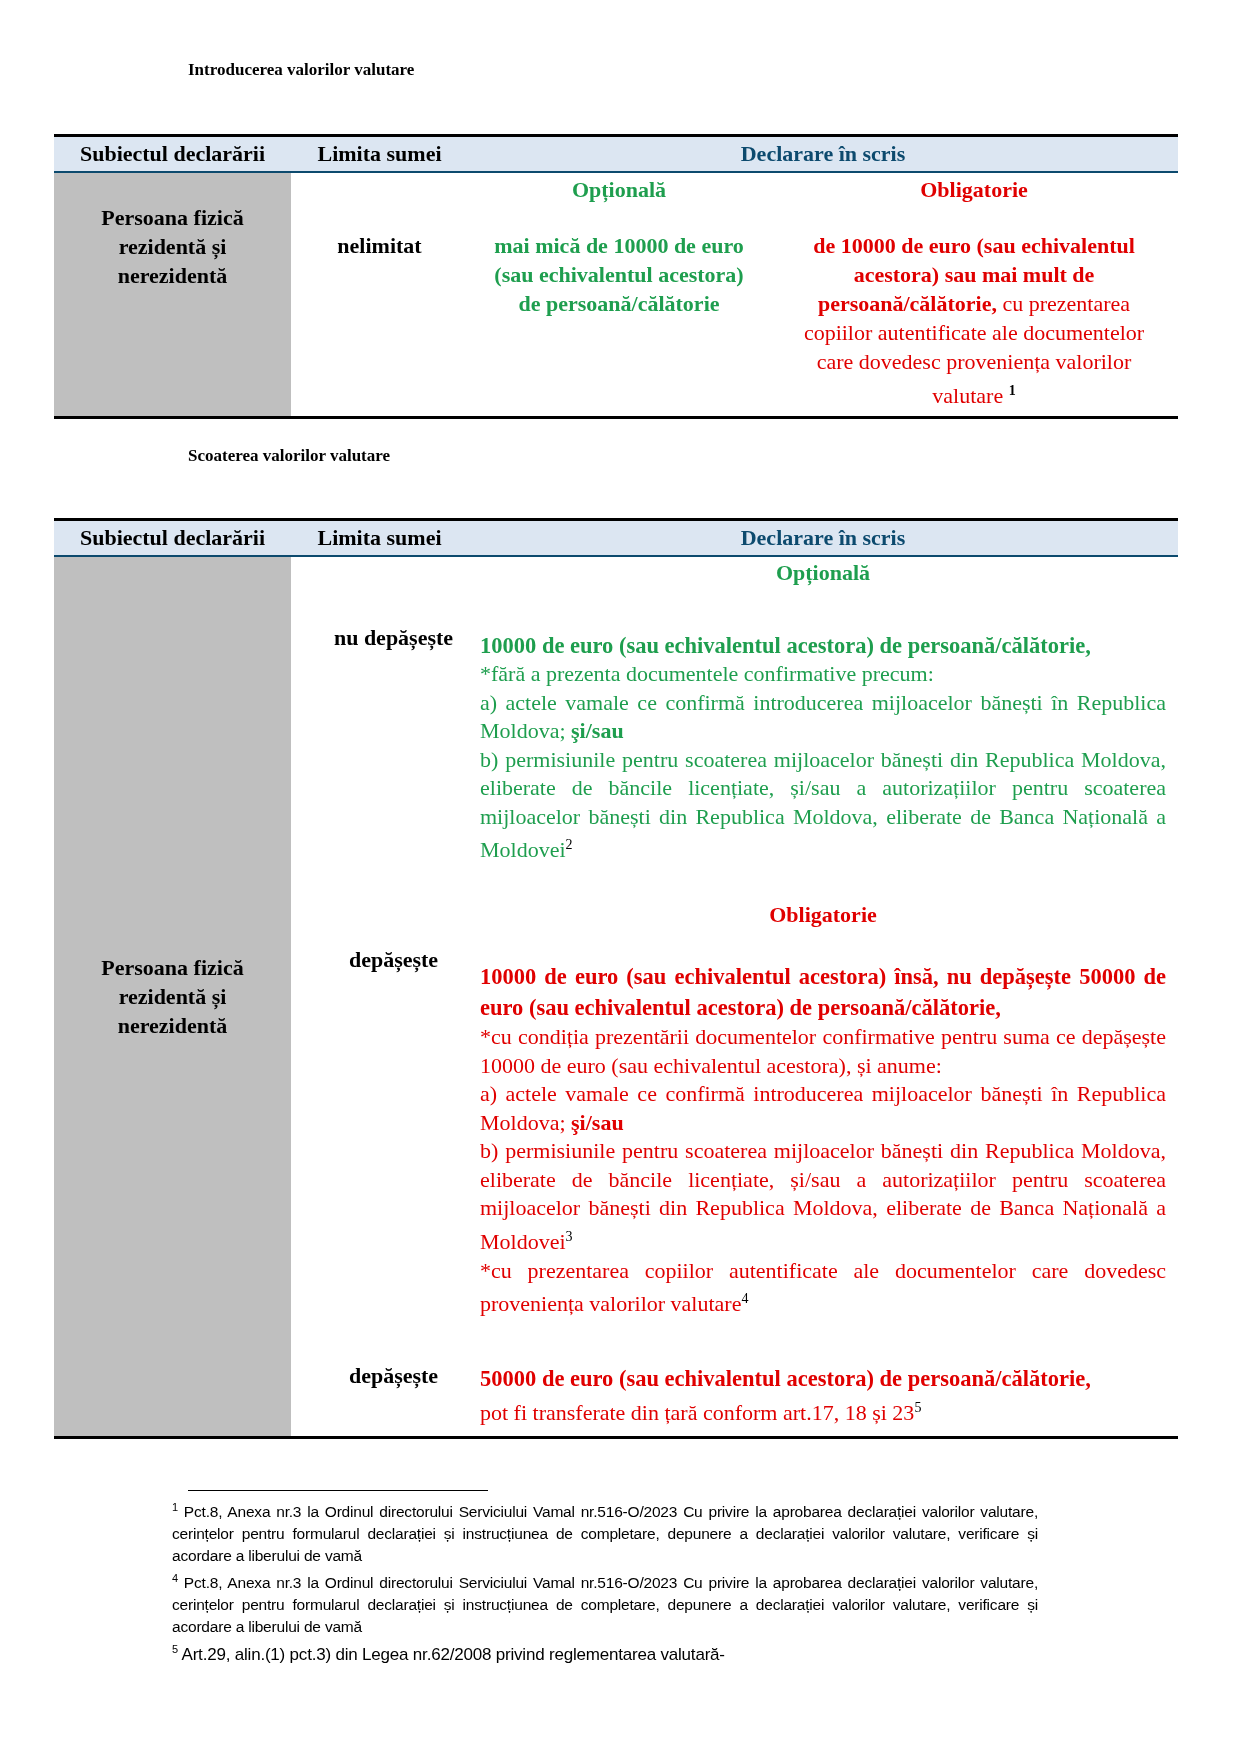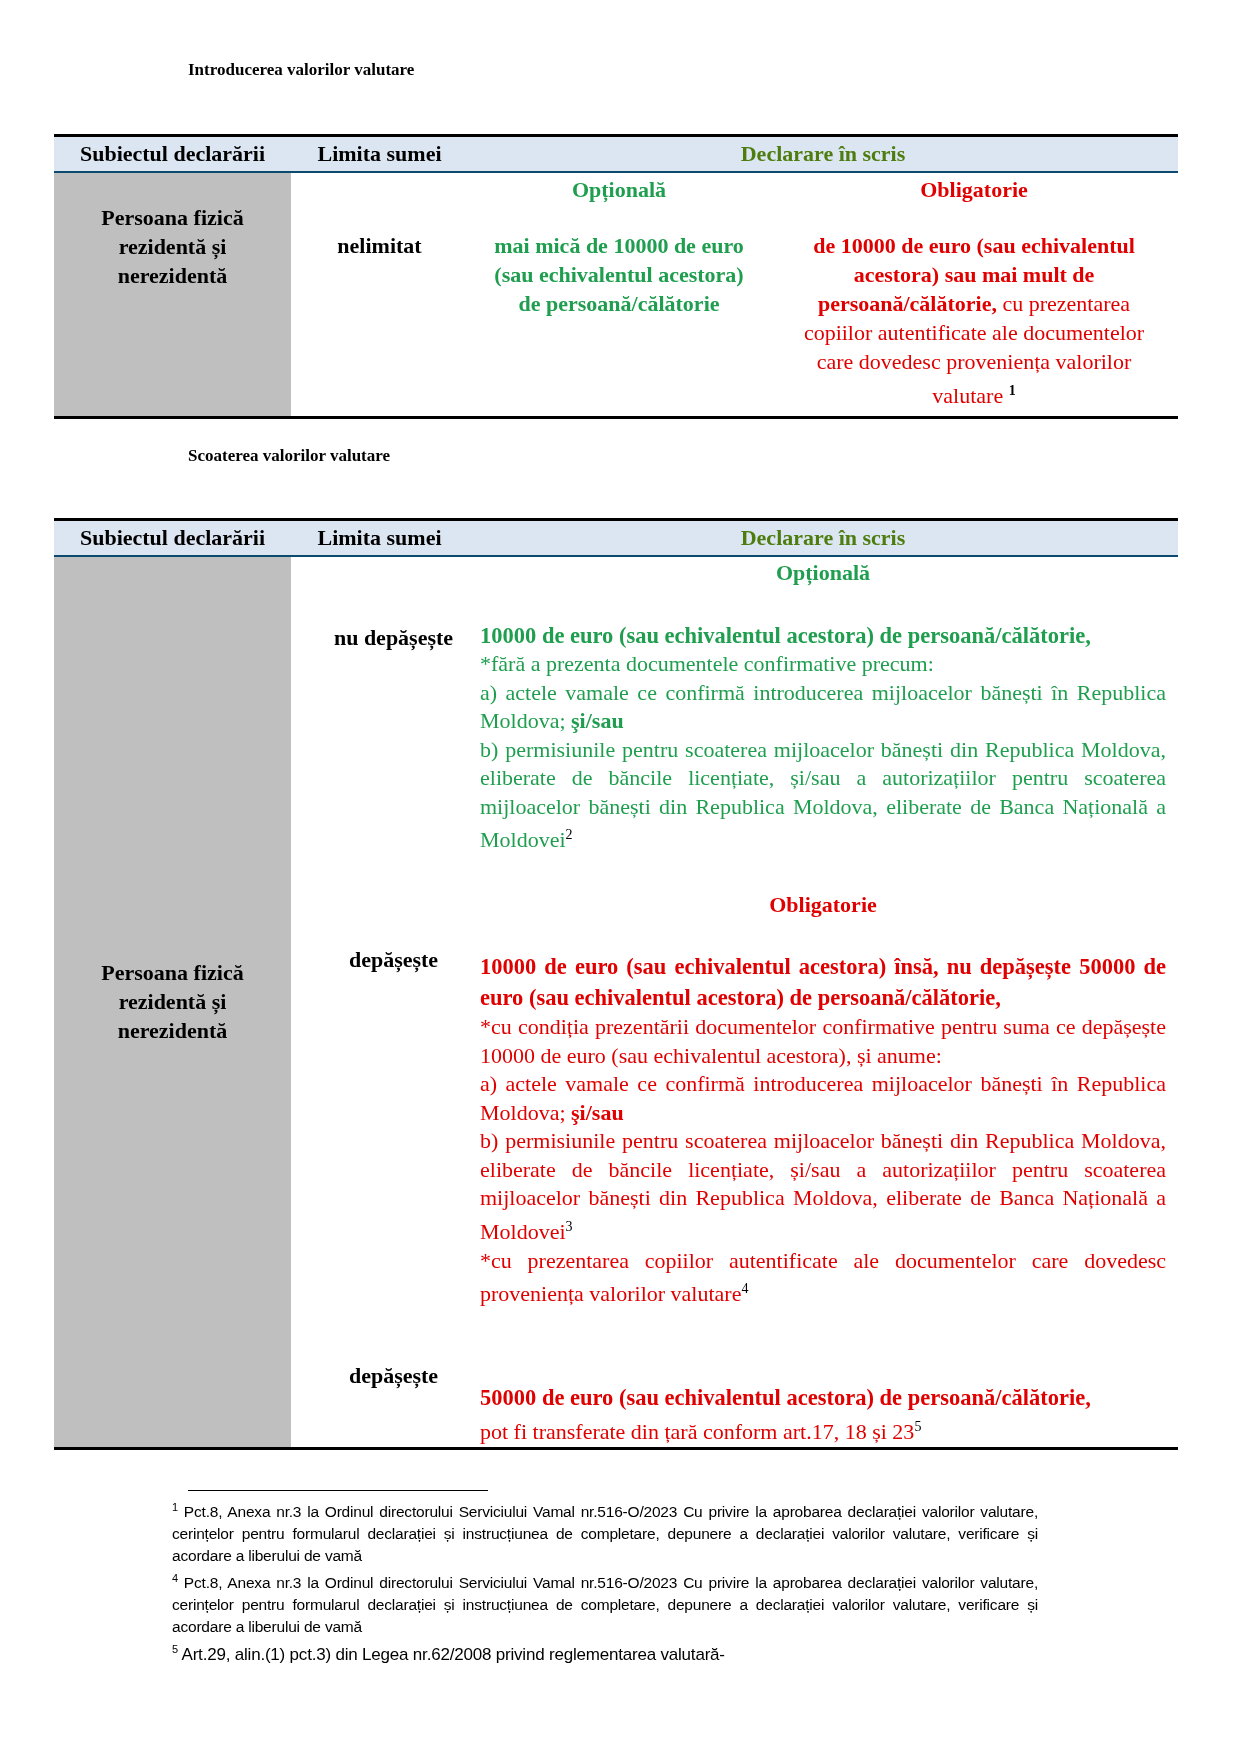--- a/index.html
+++ b/index.html
@@ -1,20 +1,20 @@
 <!DOCTYPE html>
 <html><head>
 <meta charset="utf-8">
 <style>
   html, body { margin:0; padding:0; background:#fff; }
   body { width:1241px; height:1755px; position:relative; font-family:"Liberation Serif", serif; color:#000; overflow:hidden; }
   .section-title { position:absolute; left:188px; font-size:17px; font-weight:bold; font-family:"Liberation Serif", serif; }
   table { position:absolute; left:54px; width:1124px; border-collapse:collapse; table-layout:fixed; }
   th { background:#DCE6F2; font-size:22px; font-weight:bold; height:34px; padding:0; border-top:3px solid #000; border-bottom:2px solid #0c4a6e; }
-  th.c-declarare { color:#4d7c0f; }
+  th.c-declarare { color:#0c4a6e; }
   td { padding:0; vertical-align:top; font-size:22px; }
   td.subject { background:#BFBFBF; text-align:center; font-weight:bold; line-height:29px; }
   td.limit { text-align:center; font-weight:bold; line-height:29px; }
   .green { color:#1E9E4E; }
   .red { color:#E00000; }
   .b { font-weight:bold; }
   .center { text-align:center; }
   .justify { text-align:justify; }
   sup { font-size:14px; color:#000; }
   tr.last td { border-bottom:3px solid #000; }
@@ -87,35 +87,35 @@
       <td class="limit">
         <div style="position:relative; height:879px;margin-left:28px;">
           <div style="position:absolute; top:66px; width:100%;">nu depășește</div>
           <div style="position:absolute; top:388px; width:100%;">depășește</div>
           <div style="position:absolute; top:804px; width:100%;">depășește</div>
         </div>
       </td>
       <td>
         <div style="padding:0 12px 0 12px; line-height:28.5px;">
           <div class="green center b" style="padding-top:2px;">Opțională</div>
-          <div class="green justify" style="margin-top:34px;">
+          <div class="green justify" style="margin-top:44px;">
             <div class="b" style="font-size:22.5px;">10000 de euro (sau echivalentul acestora) de persoană/călătorie,</div>
             <div>*fără a prezenta documentele confirmative precum:</div>
             <div><span>a) actele vamale ce confirmă introducerea mijloacelor bănești în Republica Moldova; </span><span class="b">şi/sau</span></div>
             <div><span>b) permisiunile pentru scoaterea mijloacelor bănești din Republica Moldova, eliberate de băncile licențiate, și/sau a autorizațiilor pentru scoaterea mijloacelor bănești din Republica Moldova, eliberate de Banca Națională a Moldovei</span><sup>2</sup></div>
           </div>
           <div class="red center b" style="margin-top:36px;">Obligatorie</div>
           <div class="red justify" style="margin-top:32px;">
             <div class="b" style="font-size:22.5px; line-height:31px;">10000 de euro (sau echivalentul acestora) însă, nu depășește 50000 de euro (sau echivalentul acestora) de persoană/călătorie,</div>
             <div>*cu condiția prezentării documentelor confirmative pentru suma ce depășește 10000 de euro (sau echivalentul acestora), și anume:</div>
             <div><span>a) actele vamale ce confirmă introducerea mijloacelor bănești în Republica Moldova; </span><span class="b">şi/sau</span></div>
             <div><span>b) permisiunile pentru scoaterea mijloacelor bănești din Republica Moldova, eliberate de băncile licențiate, și/sau a autorizațiilor pentru scoaterea mijloacelor bănești din Republica Moldova, eliberate de Banca Națională a Moldovei</span><sup>3</sup></div>
             <div><span>*cu prezentarea copiilor autentificate ale documentelor care dovedesc proveniența valorilor valutare</span><sup>4</sup></div>
           </div>
-          <div class="red" style="margin-top:73px;">
+          <div class="red" style="margin-top:44px;">
             <div class="b" style="font-size:22.5px; line-height:31px;">50000 de euro (sau echivalentul acestora) de persoană/călătorie,</div>
             <div><span>pot fi transferate din țară conform art.17, 18 și 23</span><sup>5</sup></div>
           </div>
         </div>
       </td>
     </tr>
   </tbody>
 </table>
 
 <div class="fn-line"></div>

